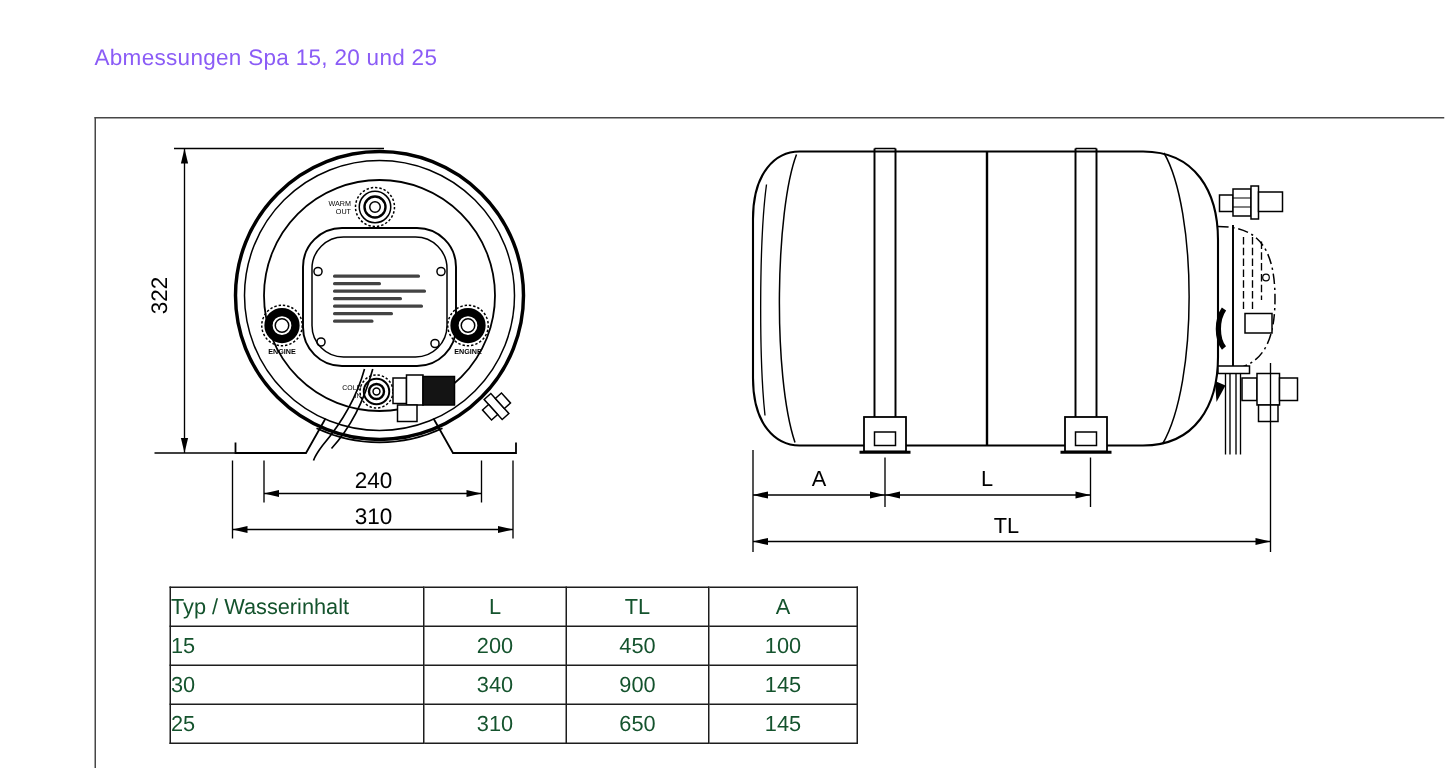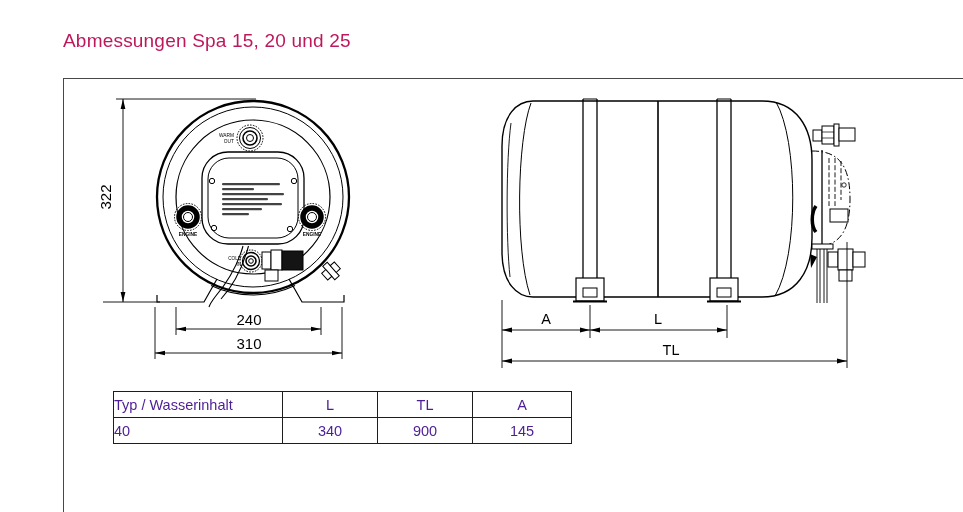--- a/index.html
+++ b/index.html
@@ -1,30 +1,30 @@
 <!DOCTYPE html>
 <html><head>
 <meta charset="utf-8">
 <style>
   html,body{margin:0;padding:0;}
   body{
     width:963px;height:512px;background:#ffffff;overflow:hidden;position:relative;
     font-family:"Liberation Sans", sans-serif;color:#000;
   }
   .page-title{
-    position:absolute;left:63px;top:30px;font-size:19px;letter-spacing:.2px;color:#be185d;
+    position:absolute;left:63px;top:30px;font-size:15px;letter-spacing:.2px;color:#8b5cf6;
   }
   .frame{
     position:absolute;left:63px;top:78px;width:899px;height:434px;
     border-left:1.5px solid #474747;border-top:1.5px solid #474747;
   }
   svg{position:absolute;left:0;top:0;}
   .dims-table{
     position:absolute;left:113px;top:391px;border-collapse:collapse;
-    font-size:14.5px;color:#4c1d95;
+    font-size:14.5px;color:#14532d;
   }
   .dims-table td,.dims-table th{
     border:1.4px solid #1d1d1d;height:25px;padding:0;font-weight:normal;
     background:#fff;
   }
   .col-type{width:168px;text-align:left;padding-left:8px;}
   .col-num{width:94px;text-align:center;}
   .col-num-last{width:98px;text-align:center;}
 </style>
 </head>
@@ -225,19 +225,31 @@
 
 <table class="dims-table">
   <tbody>
       <tr>
     <th class="col-type">Typ / Wasserinhalt</th>
     <th class="col-num">L</th>
     <th class="col-num">TL</th>
     <th class="col-num-last">A</th>
   </tr>
   <tr>
-    <td class="col-type">40</td>
+    <td class="col-type">15</td>
+    <td class="col-num">200</td>
+    <td class="col-num">450</td>
+    <td class="col-num-last">100</td>
+  </tr>
+  <tr>
+    <td class="col-type">30</td>
     <td class="col-num">340</td>
     <td class="col-num">900</td>
     <td class="col-num-last">145</td>
   </tr>
+  <tr>
+    <td class="col-type">25</td>
+    <td class="col-num">310</td>
+    <td class="col-num">650</td>
+    <td class="col-num-last">145</td>
+  </tr>
 </tbody>
   </table>
 
 </body></html>

